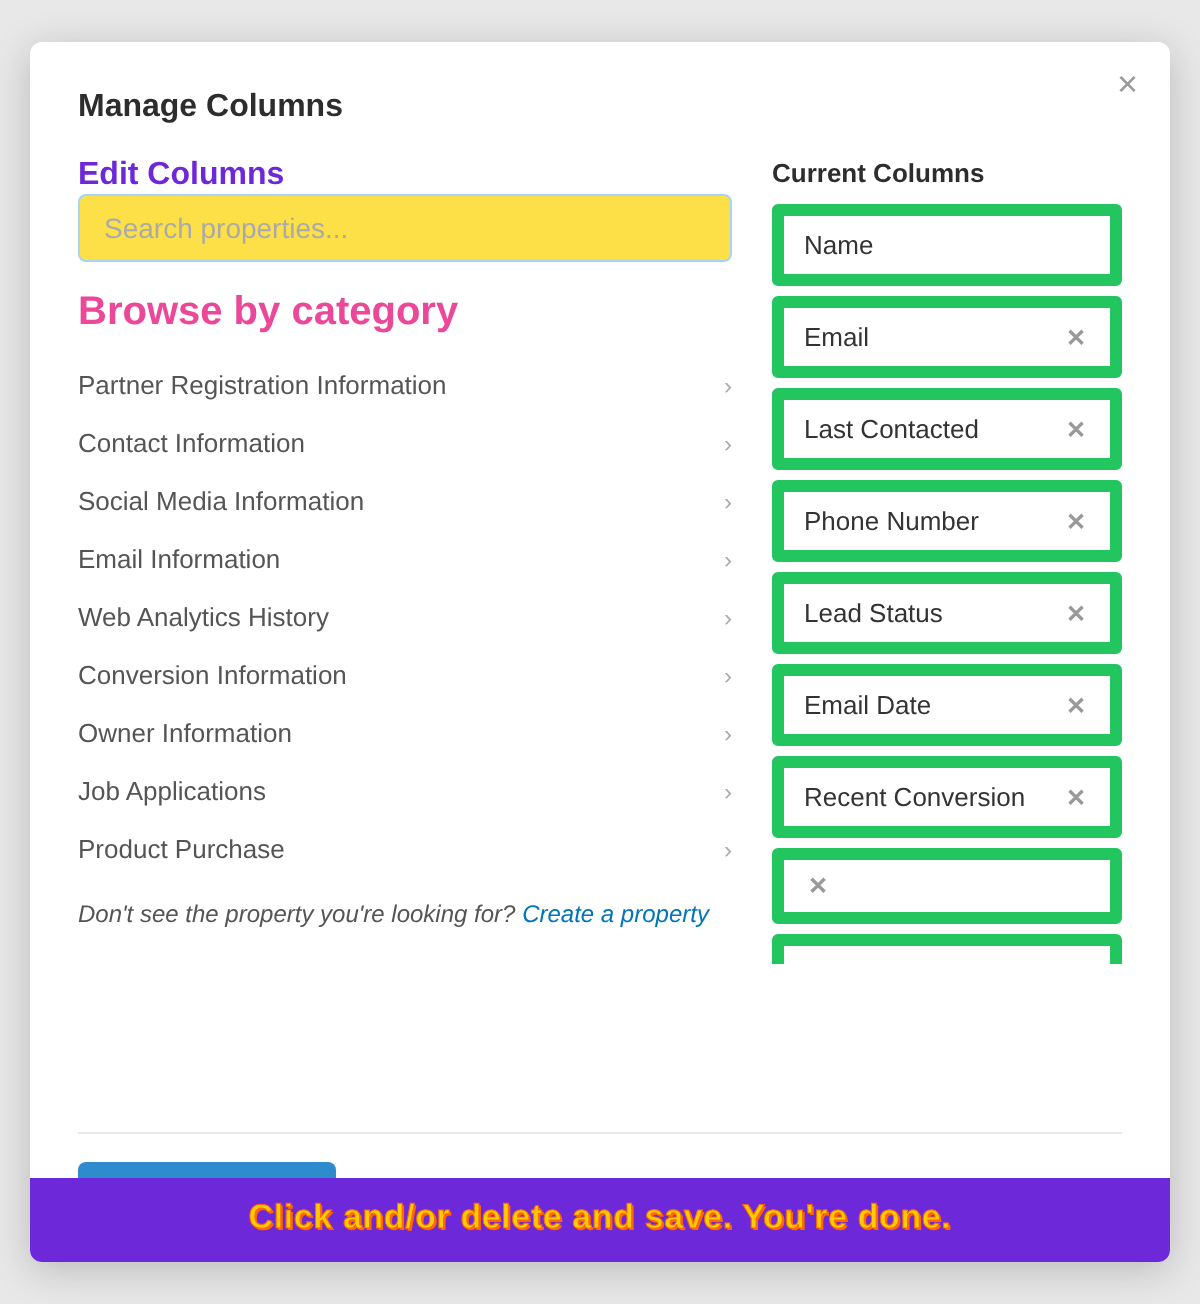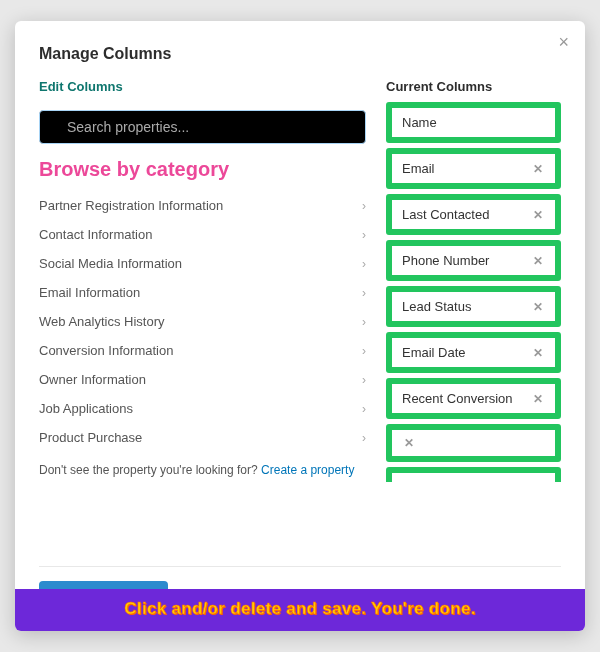--- a/index.html
+++ b/index.html
@@ -48,41 +48,41 @@
     }
     .left-panel {
       flex: 1;
       min-width: 0;
     }
     .right-panel {
       width: 175px;
       flex-shrink: 0;
     }
     .section-label {
-      font-size: 13px;
+      font-size: 16px;
       font-weight: 600;
-      color: #0f766e;
-      margin-bottom: 16px;
+      color: #6d28d9;
+      margin-bottom: 0;
     }
     .right-section-label {
       font-size: 13px;
       font-weight: 600;
       color: #2d2d2d;
       margin-bottom: 8px;
     }
     .search-input {
       width: 100%;
-      padding: 8px 27px;
+      padding: 8px 12px;
       border: 1.5px solid #a8d4f5;
       border-radius: 4px;
       font-size: 14px;
       color: #666;
       outline: none;
       margin-bottom: 14px;
-      background: #000000;
+      background: #fde047;
     }
     .search-input::placeholder {
       color: #aaa;
     }
     .browse-label {
       font-size: 20px;
       font-weight: 700;
       color: #ec4899;
       margin-bottom: 10px;
     }
@@ -98,20 +98,21 @@
     }
     .category-chevron {
       color: #aaa;
       font-size: 12px;
     }
     .no-see-text {
       font-size: 12px;
       color: #555;
       margin-top: 10px;
       line-height: 1.4;
+      font-style: italic;
     }
     .create-link {
       color: #0075b8;
       text-decoration: none;
       cursor: pointer;
     }
     .column-item {
       display: flex;
       align-items: center;
       justify-content: space-between;

